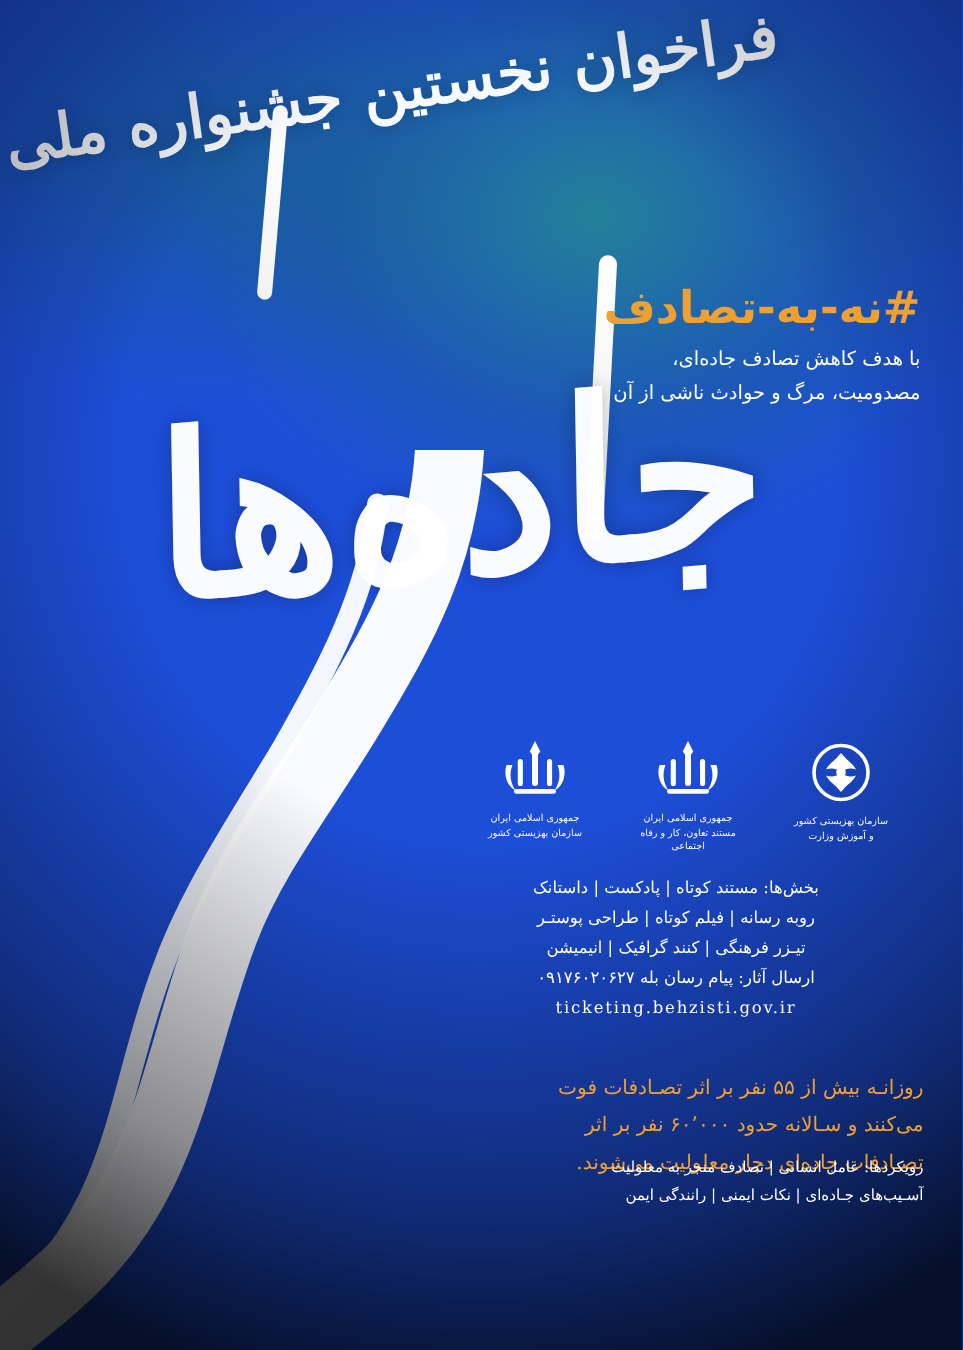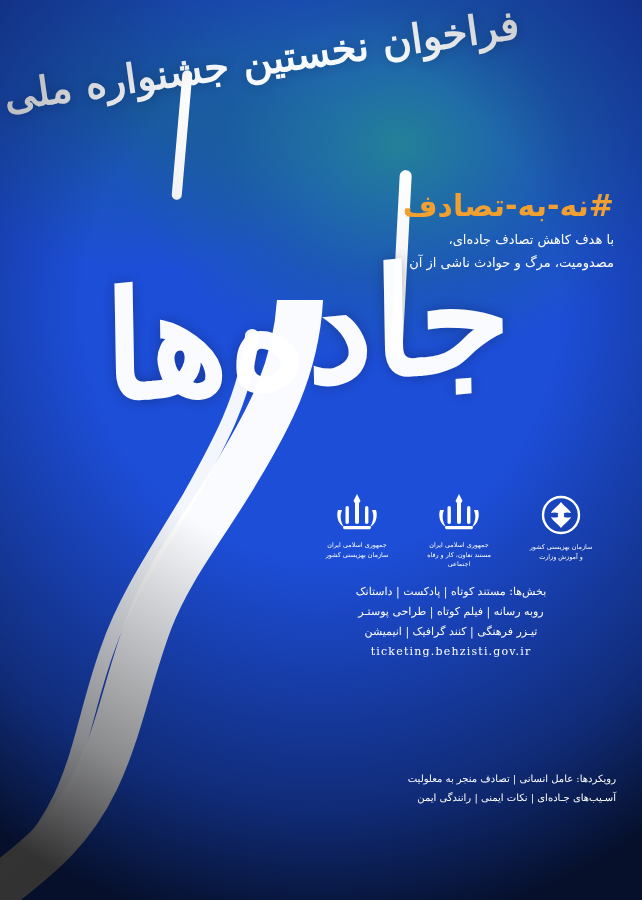--- a/index.html
+++ b/index.html
@@ -278,22 +278,28 @@
         <div>و آموزش وزارت</div>
       </div>
     </div>
 
   </div>
 
   <div class="info">
     <div class="line">بخش‌ها:  مستند کوتاه | پادکست | داستانک</div>
     <div class="line">روبه رسانه | فیلم کوتاه | طراحی پوستـر</div>
     <div class="line">تیـزر فرهنگی | کنند گرافیک | انیمیشن</div>
+    <div class="line">ارسال آثار:  پیام رسان بله  ۰۹۱۷۶۰۲۰۶۲۷</div>
     <div class="line mono">ticketing.behzisti.gov.ir</div>
   </div>
 
+  <div class="stats">
+    <div class="line">روزانـه بیش از ۵۵ نفر بر اثر تصـادفات فوت</div>
+    <div class="line">می‌کنند و سـالانه حدود ۶۰٬۰۰۰ نفر بر اثر</div>
+    <div class="line">تصـادفات جاده‌ای دچار معلولیت می‌شوند.</div>
+  </div>
 
   <div class="approach">
     <div class="line">رویکردها:  عامل انسانی | تصادف منجر به معلولیت</div>
     <div class="line">آسـیب‌های جـاده‌ای | نکات ایمنی | رانندگی ایمن</div>
   </div>
 
 </div>
 
 </body></html>

